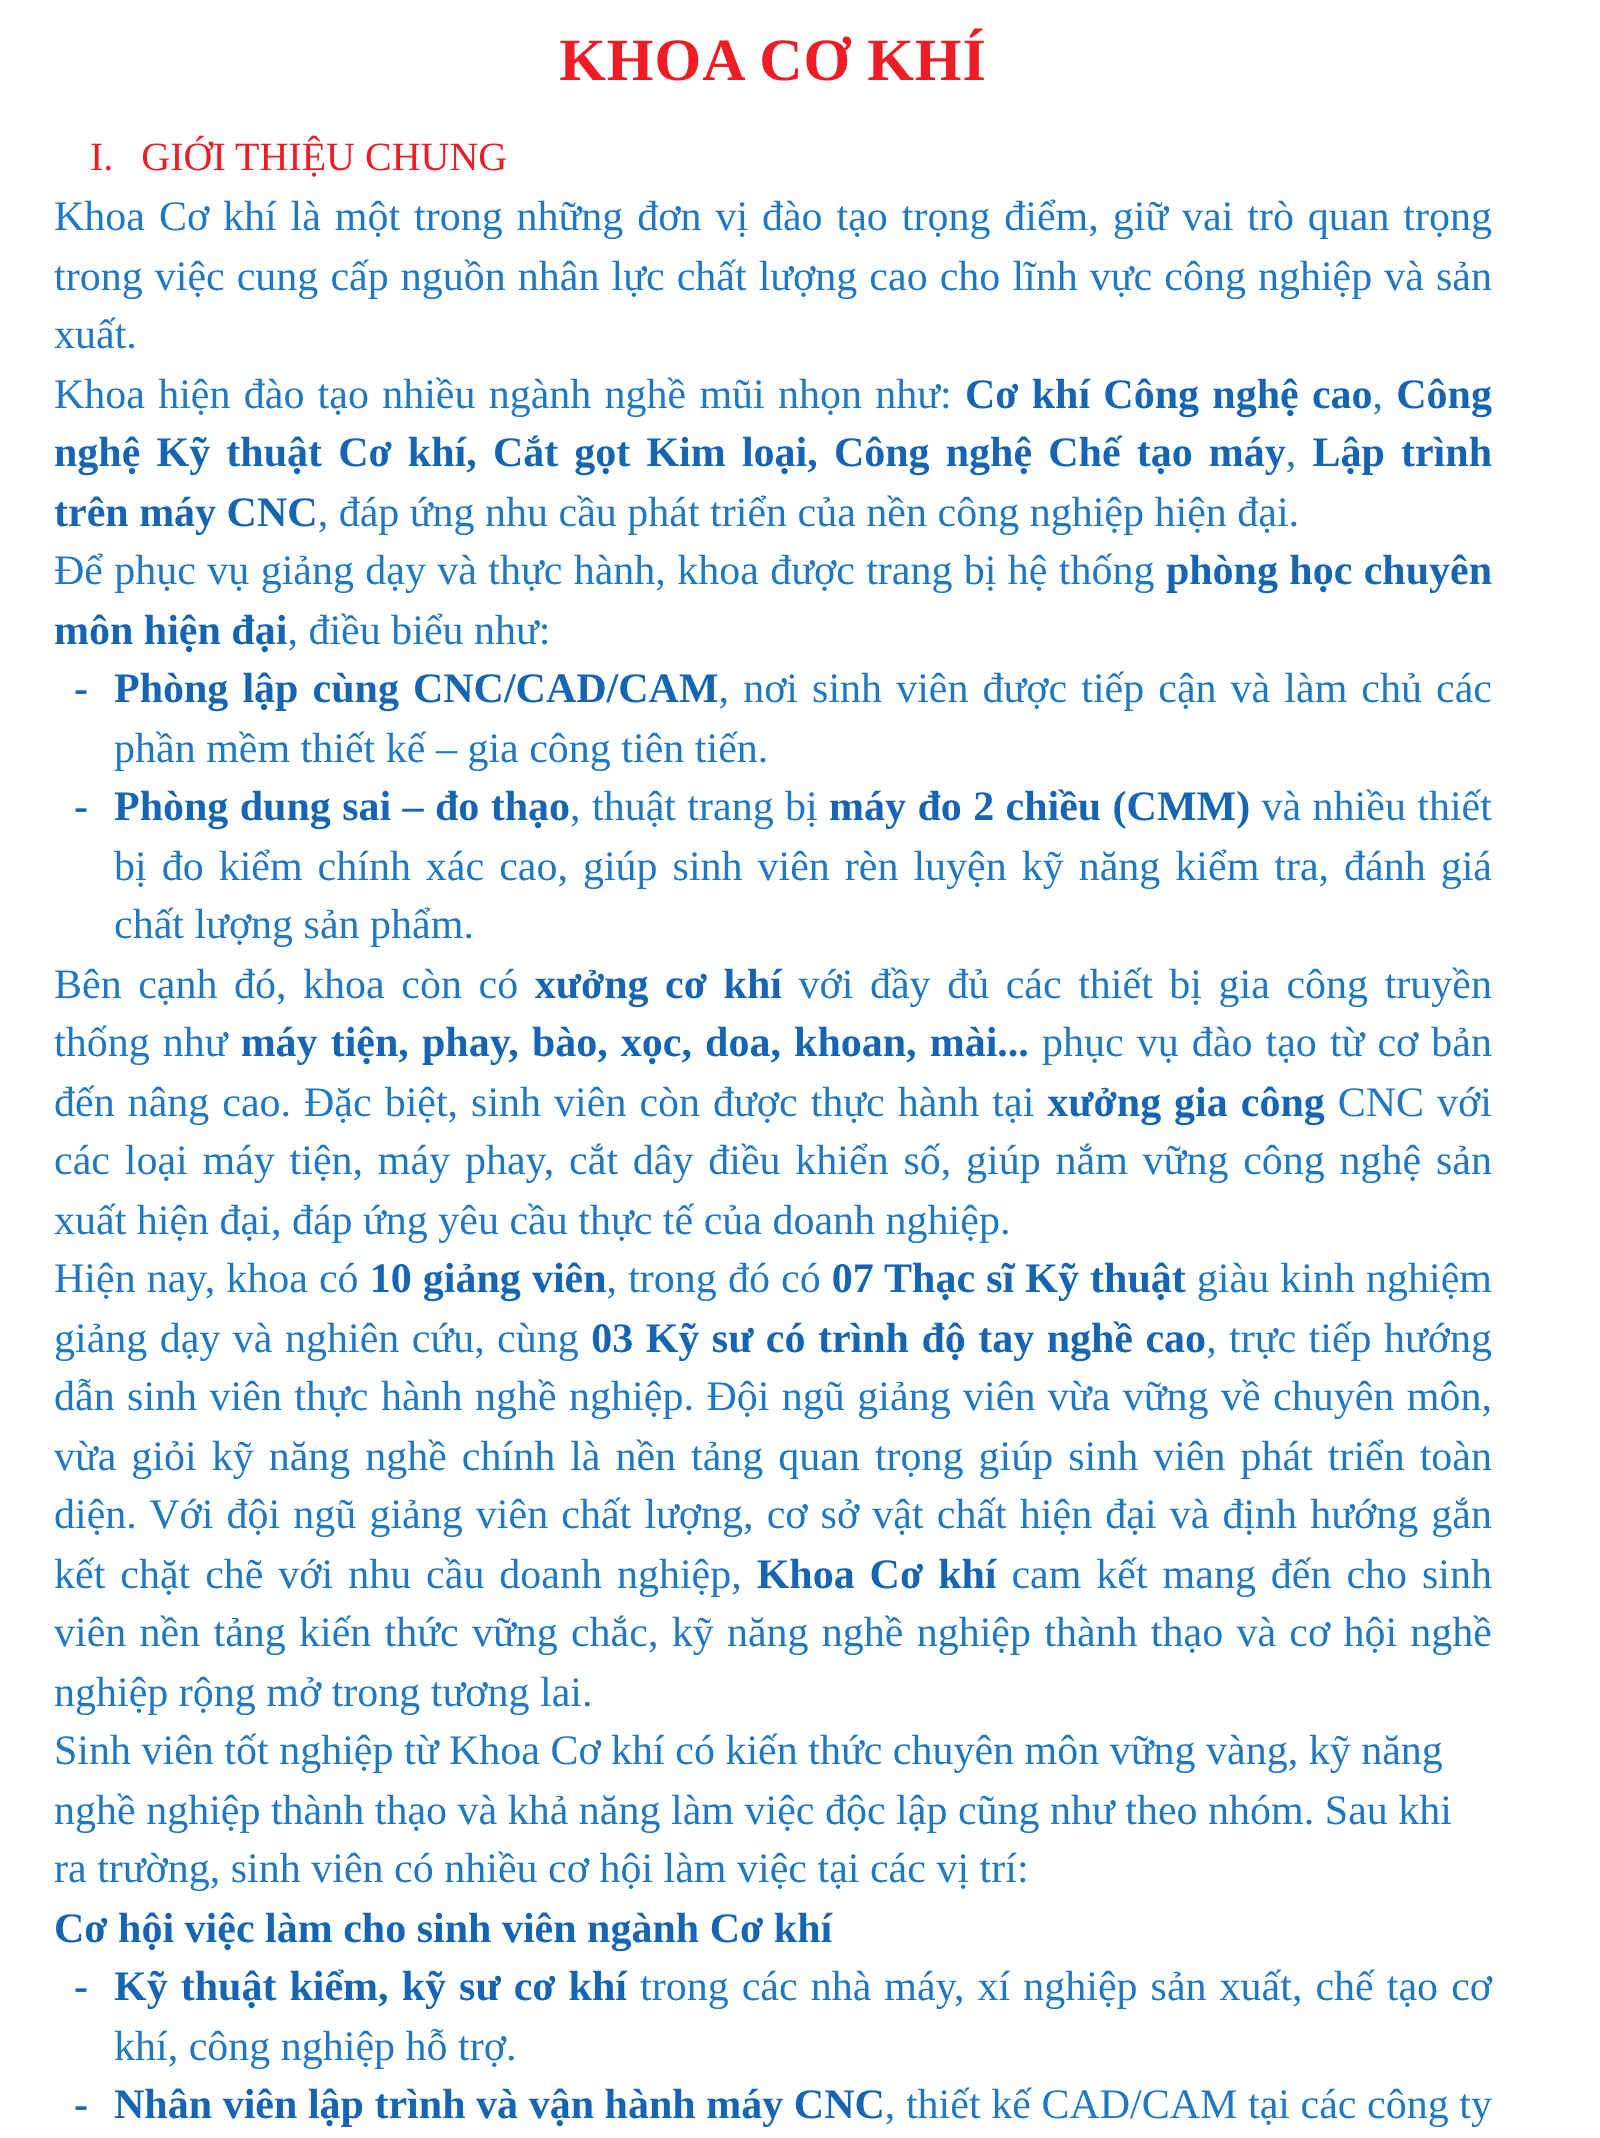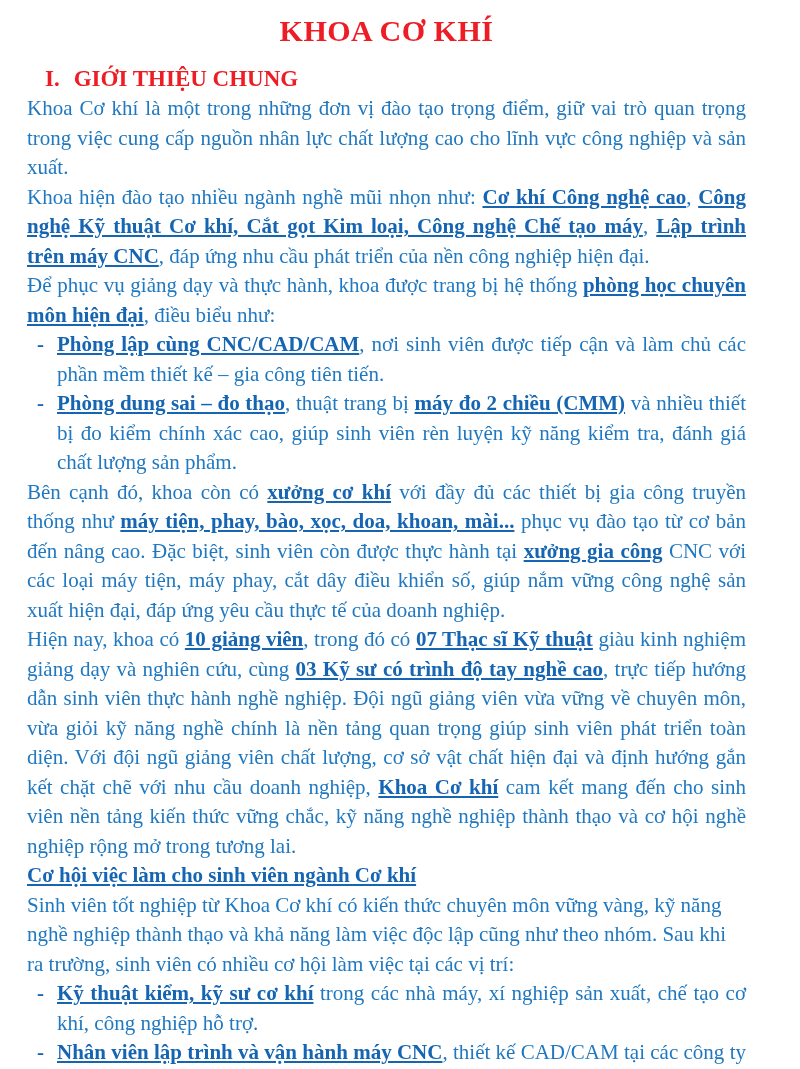--- a/index.html
+++ b/index.html
@@ -16,33 +16,33 @@
     text-align: center;
     color: var(--red, #ee1c25);
     font-weight: bold;
     font-size: 30px;
     line-height: 34px;
     margin: 4px 0 16px 0;
     letter-spacing: 0.5px;
   }
   .section-heading {
     color: var(--red, #ee1c25);
-    font-weight: bold;
-    font-size: 23px;
+    font-weight: normal;
+    font-size: 20px;
     line-height: 30px;
     padding-left: 18px;
   }
   .section-number { margin-right: 14px; }
   .block {
     font-size: 21px;
     line-height: 29.5px;
     color: var(--blue, #1f78c0);
     text-align: justify;
   }
-  .block .run.bold { font-weight: bold; color: var(--blue-bold, #1565b2); text-decoration: underline; }
+  .block .run.bold { font-weight: bold; color: var(--blue-bold, #1565b2); }
   .p.align-left { text-align: left; }
   .bullet, .bullet2 { position: relative; padding-left: 30px; }
   .bullet .marker, .bullet2 .marker {
     position: absolute;
     left: 10px;
     font-weight: bold;
     color: var(--blue-bold, #1565b2);
   }
   .subheading { text-align: left; }
 </style>
@@ -57,18 +57,18 @@
   </div>
 
   <div>
       <div class="block p"><span class="run">Khoa Cơ khí là một trong những đơn vị đào tạo trọng điểm, giữ vai trò quan trọng trong việc cung cấp nguồn nhân lực chất lượng cao cho lĩnh vực công nghiệp và sản xuất.</span></div>
       <div class="block p"><span class="run">Khoa hiện đào tạo nhiều ngành nghề mũi nhọn như: </span><span class="run bold">Cơ khí Công nghệ cao</span><span class="run">, </span><span class="run bold">Công nghệ Kỹ thuật Cơ khí, Cắt gọt Kim loại, Công nghệ Chế tạo máy</span><span class="run">, </span><span class="run bold">Lập trình trên máy CNC</span><span class="run">, đáp ứng nhu cầu phát triển của nền công nghiệp hiện đại.</span></div>
       <div class="block p"><span class="run">Để phục vụ giảng dạy và thực hành, khoa được trang bị hệ thống </span><span class="run bold">phòng học chuyên môn hiện đại</span><span class="run">, điều biểu như:</span></div>
       <div class="block bullet"><span class="marker">-</span><span class="run bold">Phòng lập cùng CNC/CAD/CAM</span><span class="run">, nơi sinh viên được tiếp cận và làm chủ các phần mềm thiết kế – gia công tiên tiến.</span></div>
       <div class="block bullet"><span class="marker">-</span><span class="run bold">Phòng dung sai – đo thạo</span><span class="run">, thuật trang bị </span><span class="run bold">máy đo 2 chiều (CMM)</span><span class="run"> và nhiều thiết bị đo kiểm chính xác cao, giúp sinh viên rèn luyện kỹ năng kiểm tra, đánh giá chất lượng sản phẩm.</span></div>
       <div class="block p"><span class="run">Bên cạnh đó, khoa còn có </span><span class="run bold">xưởng cơ khí</span><span class="run"> với đầy đủ các thiết bị gia công truyền thống như </span><span class="run bold">máy tiện, phay, bào, xọc, doa, khoan, mài...</span><span class="run"> phục vụ đào tạo từ cơ bản đến nâng cao. Đặc biệt, sinh viên còn được thực hành tại </span><span class="run bold">xưởng gia công</span><span class="run"> CNC với các loại máy tiện, máy phay, cắt dây điều khiển số, giúp nắm vững công nghệ sản xuất hiện đại, đáp ứng yêu cầu thực tế của doanh nghiệp.</span></div>
       <div class="block p"><span class="run">Hiện nay, khoa có </span><span class="run bold">10 giảng viên</span><span class="run">, trong đó có </span><span class="run bold">07 Thạc sĩ Kỹ thuật</span><span class="run"> giàu kinh nghiệm giảng dạy và nghiên cứu, cùng </span><span class="run bold">03 Kỹ sư có trình độ tay nghề cao</span><span class="run">, trực tiếp hướng dẫn sinh viên thực hành nghề nghiệp. Đội ngũ giảng viên vừa vững về chuyên môn, vừa giỏi kỹ năng nghề chính là nền tảng quan trọng giúp sinh viên phát triển toàn diện. Với đội ngũ giảng viên chất lượng, cơ sở vật chất hiện đại và định hướng gắn kết chặt chẽ với nhu cầu doanh nghiệp, </span><span class="run bold">Khoa Cơ khí</span><span class="run"> cam kết mang đến cho sinh viên nền tảng kiến thức vững chắc, kỹ năng nghề nghiệp thành thạo và cơ hội nghề nghiệp rộng mở trong tương lai.</span></div>
+      <div class="block p align-left"><span class="run">Sinh viên tốt nghiệp từ Khoa Cơ khí có kiến thức chuyên môn vững vàng, kỹ năng nghề nghiệp thành thạo và khả năng làm việc độc lập cũng như theo nhóm. Sau khi ra trường, sinh viên có nhiều cơ hội làm việc tại các vị trí:</span></div>
       <div class="block subheading"><span class="run bold">Cơ hội việc làm cho sinh viên ngành Cơ khí</span></div>
-      <div class="block p align-left"><span class="run">Sinh viên tốt nghiệp từ Khoa Cơ khí có kiến thức chuyên môn vững vàng, kỹ năng nghề nghiệp thành thạo và khả năng làm việc độc lập cũng như theo nhóm. Sau khi ra trường, sinh viên có nhiều cơ hội làm việc tại các vị trí:</span></div>
       <div class="block bullet2"><span class="marker">-</span><span class="run bold">Kỹ thuật kiểm, kỹ sư cơ khí</span><span class="run"> trong các nhà máy, xí nghiệp sản xuất, chế tạo cơ khí, công nghiệp hỗ trợ.</span></div>
       <div class="block bullet2"><span class="marker">-</span><span class="run bold">Nhân viên lập trình và vận hành máy CNC</span><span class="run">, thiết kế CAD/CAM tại các công ty cơ khí chính xác, cơ khí chế tạo.</span></div>
     </div>
 </div>
 
 </body></html>

